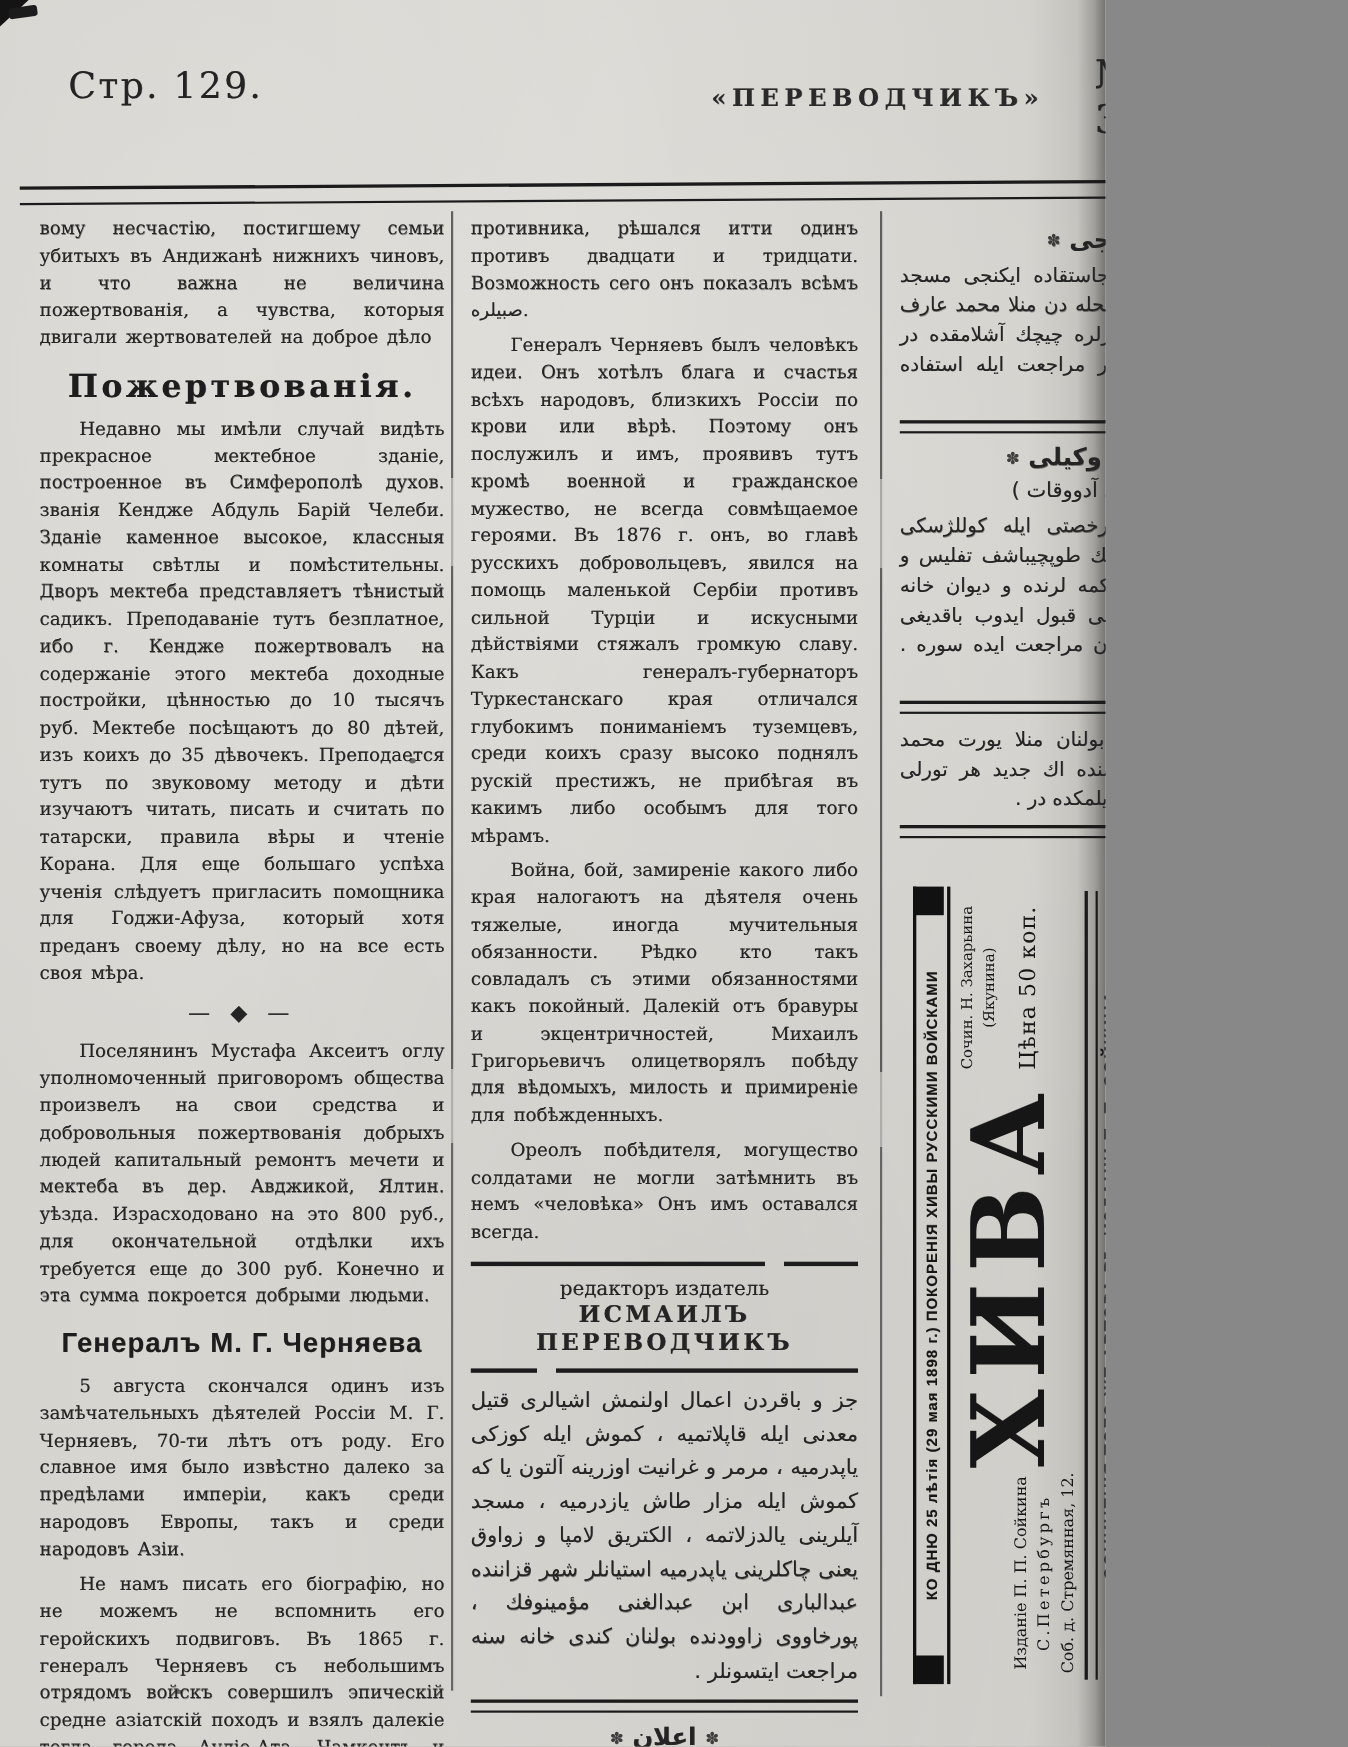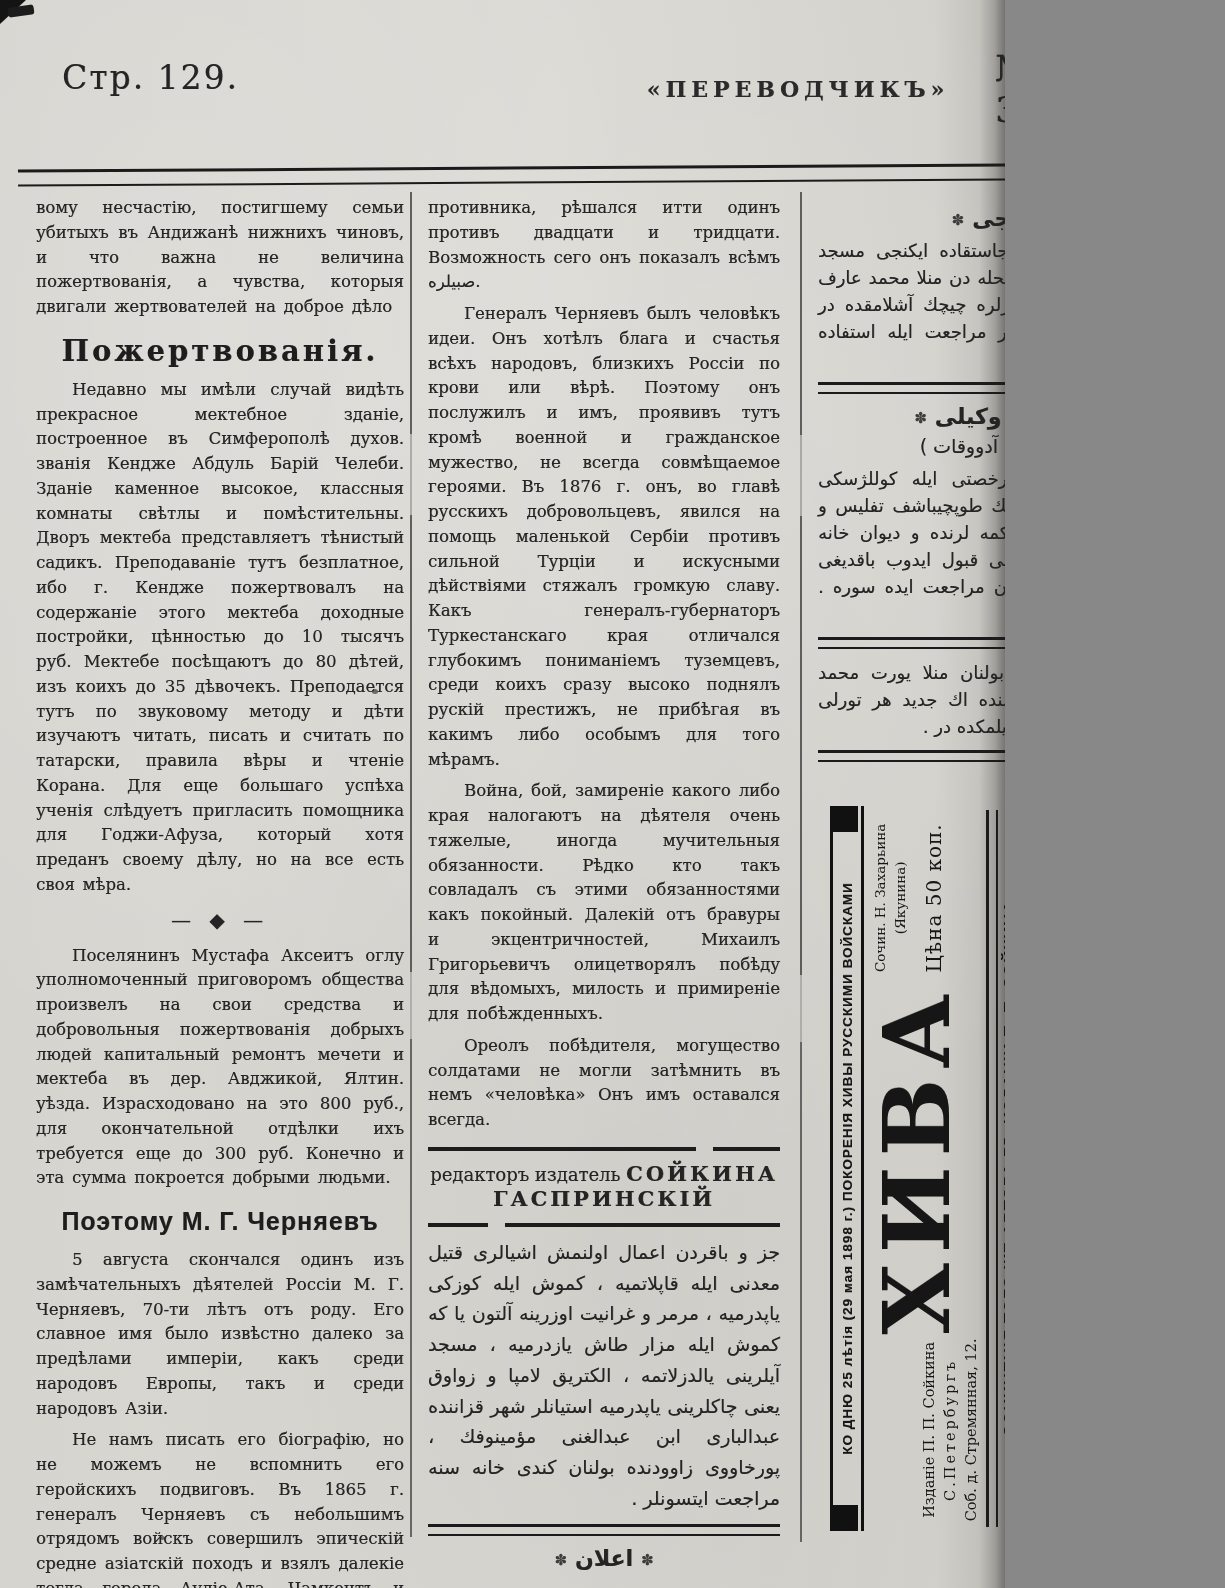--- a/index.html
+++ b/index.html
@@ -116,34 +116,34 @@
 
   <div class="vrule" style="left:410px;"></div>
   <div class="vrule" style="left:800px;height:1350px;"></div>
 
   <div class="col ink" style="left:36px;width:368px;">
     <p class="para">вому несчастію, постигшему семьи убитыхъ въ Андижанѣ нижнихъ чиновъ, и что важна не величина пожертвованія, а чувства, которыя двигали жертвователей на доброе дѣло</p>
     <div class="h-serif">Пожертвованія.</div>
     <p class="para indent">Недавно мы имѣли случай видѣть прекрасное мектебное зданіе, построенное въ Симферополѣ духов. званія Кендже Абдуль Барій Челеби. Зданіе каменное высокое, классныя комнаты свѣтлы и помѣстительны. Дворъ мектеба представляетъ тѣнистый садикъ. Преподаваніе тутъ безплатное, ибо г. Кендже пожертвовалъ на содержаніе этого мектеба доходные постройки, цѣнностью до 10 тысячъ руб. Мектебе посѣщаютъ до 80 дѣтей, изъ коихъ до 35 дѣвочекъ. Преподается тутъ по звуковому методу и дѣти изучаютъ читать, писать и считать по татарски, правила вѣры и чтеніе Корана. Для еще большаго успѣха ученія слѣдуетъ пригласить помощника для Годжи-Афуза, который хотя преданъ своему дѣлу, но на все есть своя мѣра.</p>
     <div class="orn-divider">— ◆ —</div>
     <p class="para indent">Поселянинъ Мустафа Аксеитъ оглу уполномоченный приговоромъ общества произвелъ на свои средства и добровольныя пожертвованія добрыхъ людей капитальный ремонтъ мечети и мектеба въ дер. Авджикой, Ялтин. уѣзда. Израсходовано на это 800 руб., для окончательной отдѣлки ихъ требуется еще до 300 руб. Конечно и эта сумма покроется добрыми людьми.</p>
-    <div class="h-sans">Поэтому М. Г. Черняевъ</div>
+    <div class="h-sans">Генералъ М. Г. Черняева</div>
     <p class="para indent">5 августа скончался одинъ изъ замѣчательныхъ дѣятелей Россіи М. Г. Черняевъ, 70-ти лѣтъ отъ роду. Его славное имя было извѣстно далеко за предѣлами имперіи, какъ среди народовъ Европы, такъ и среди народовъ Азіи.</p>
     <p class="para indent">Не намъ писать его біографію, но не можемъ не вспомнить его геройскихъ подвиговъ. Въ 1865 г. генералъ Черняевъ съ небольшимъ отрядомъ войскъ совершилъ эпическій средне азіатскій походъ и взялъ далекіе тогда города Ауліе-Ата, Чамкентъ и Ташкентъ и смирилъ хановъ Коканда и Бухары. Достаточно сказать, что съ 1500 солдатами онъ взялъ Ташкентъ со 100 тысячнымъ населеніемъ, городъ укрѣпленный и охраняемый 26 тысячами кокандскихъ войскъ, чтобы понять его смѣлость и подвигъ. Послѣдующіе лавры военныхъ дѣятелей Туркестана суть послѣдствіе урока и примѣра генерала Черняева. Велика заслуга героя, который, незная еще качествъ и слабаго устройства и вооруженія</p>
   </div>
 
   <div class="col ink" style="left:428px;width:352px;">
     <p class="para">противника, рѣшался итти одинъ противъ двадцати и тридцати. Возможность сего онъ показалъ всѣмъ صبيلره.</p>
     <p class="para indent">Генералъ Черняевъ былъ человѣкъ идеи. Онъ хотѣлъ блага и счастья всѣхъ народовъ, близкихъ Россіи по крови или вѣрѣ. Поэтому онъ послужилъ и имъ, проявивъ тутъ кромѣ военной и гражданское мужество, не всегда совмѣщаемое героями. Въ 1876 г. онъ, во главѣ русскихъ добровольцевъ, явился на помощь маленькой Сербіи противъ сильной Турціи и искусными дѣйствіями стяжалъ громкую славу. Какъ генералъ-губернаторъ Туркестанскаго края отличался глубокимъ пониманіемъ туземцевъ, среди коихъ сразу высоко поднялъ рускій престижъ, не прибѣгая въ какимъ либо особымъ для того мѣрамъ.</p>
     <p class="para indent">Война, бой, замиреніе какого либо края налогаютъ на дѣятеля очень тяжелые, иногда мучительныя обязанности. Рѣдко кто такъ совладалъ съ этими обязанностями какъ покойный. Далекій отъ бравуры и экцентричностей, Михаилъ Григорьевичъ олицетворялъ побѣду для вѣдомыхъ, милость и примиреніе для побѣжденныхъ.</p>
     <p class="para indent">Ореолъ побѣдителя, могущество солдатами не могли затѣмнить въ немъ «человѣка» Онъ имъ оставался всегда.</p>
     <div class="seg-rule"></div>
     <div class="editor">
       <span>редакторъ издатель</span>
-      <b>СОЙКИНА ГАСПРИНСКІЙ</b>
+      <b>ИСМАИЛЪ ПЕРЕВОДЧИКЪ</b>
     </div>
     <div class="seg-rule-b"></div>
     <p class="ar" dir="rtl">جز و باقردن اعمال اولنمش اشيالرى قتيل معدنى ايله قاپلاتميه ، كموش ايله كوزكى ياپدرميه ، مرمر و غرانيت اوزرينه آلتون يا كه كموش ايله مزار طاش يازدرميه ، مسجد آيلرينى يالدزلاتمه ، الكتريق لامپا و زواوق يعنى چاكلرينى ياپدرميه استيانلر شهر قزاننده عبدالبارى ابن عبدالغنى مؤمينوفك ، پورخاووى زاوودنده بولنان كندى خانه سنه مراجعت ايتسونلر .</p>
     <div class="double-rule"></div>
     <div class="ar-head" dir="rtl">
       <span class="orn">✽</span><span>اعلان</span><span class="orn">✽</span>
     </div>
 
   </div>
 

